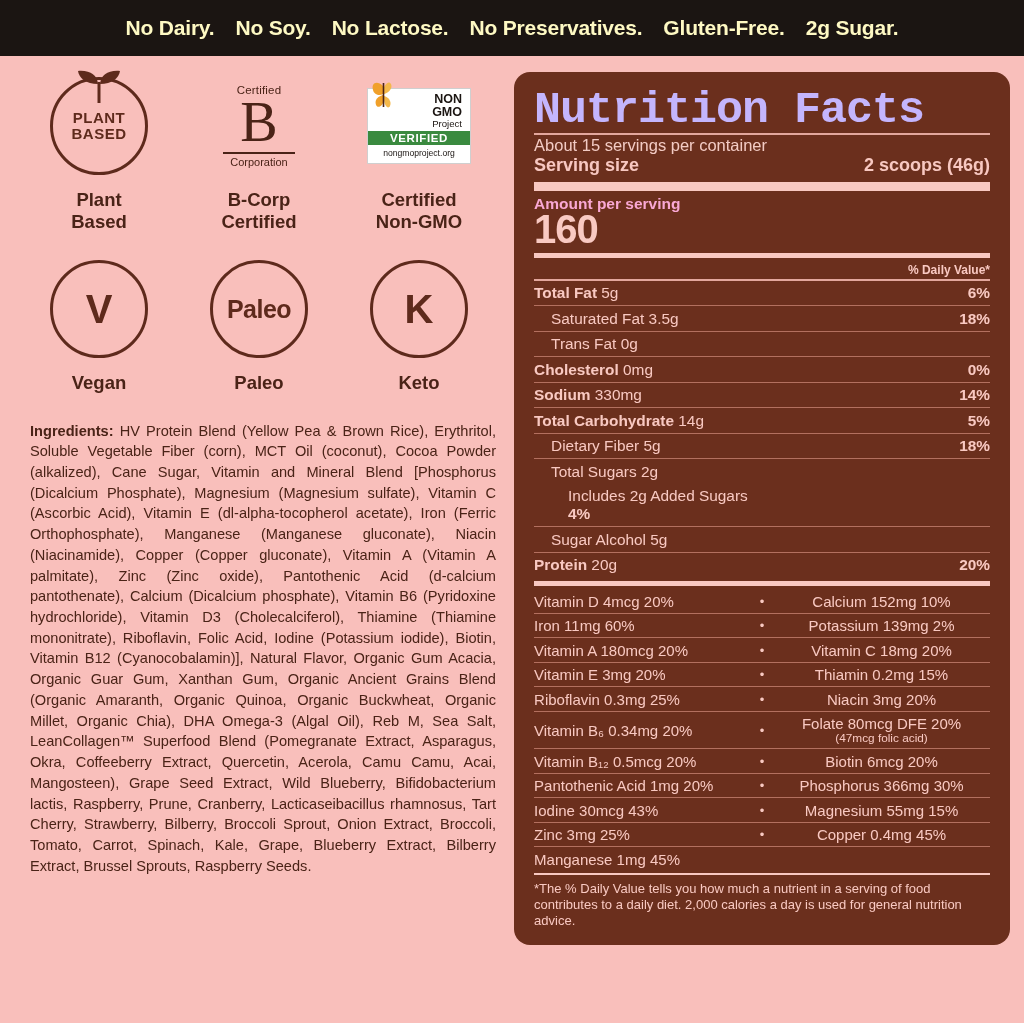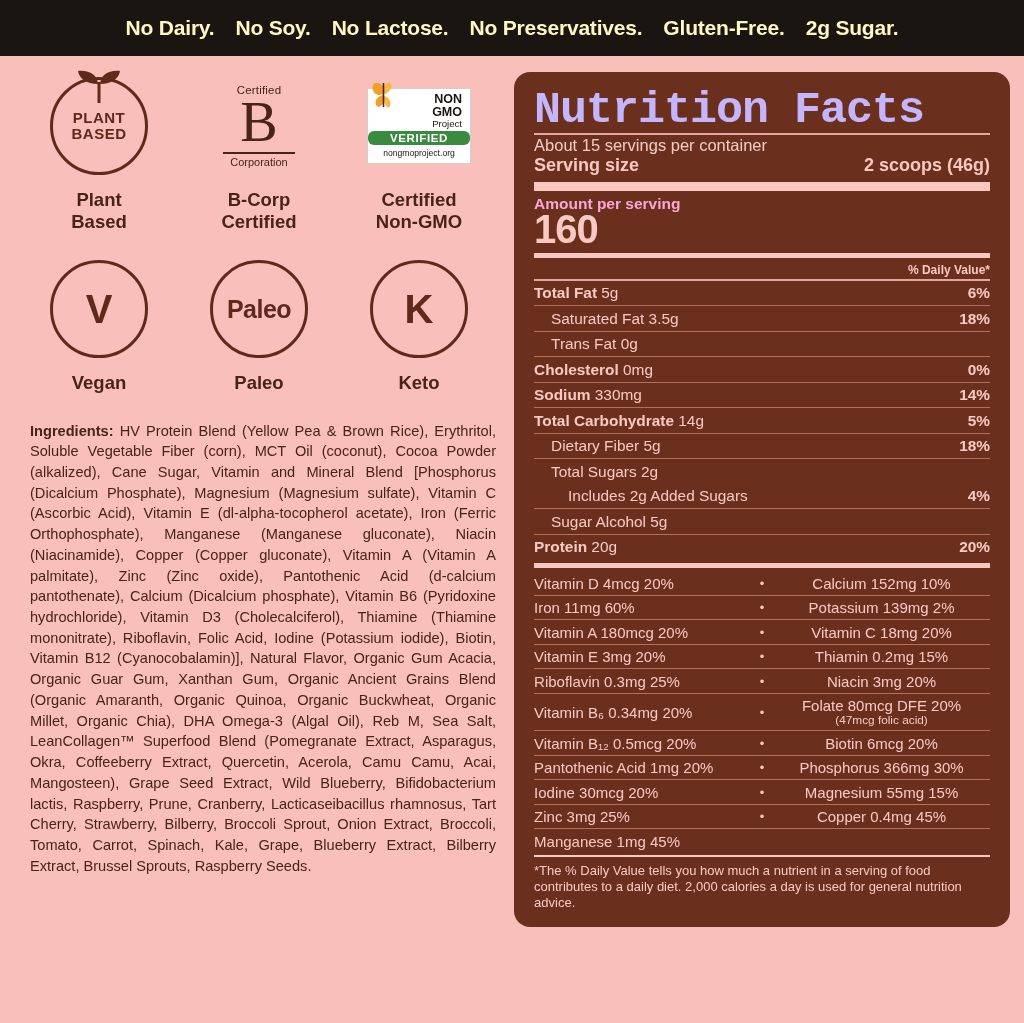--- a/index.html
+++ b/index.html
@@ -107,21 +107,20 @@
   .nongmo .verified {
     margin-top: 3px;
     background: #3a8a3f;
     color: #fff;
     font-size: 11.5px;
     font-weight: bold;
     letter-spacing: .6px;
     width: 100%;
     text-align: center;
     padding: 1px 0;
-    border-radius: 6px;
   }
   .nongmo .url { font-size: 8.6px; color: #1b1512; margin-top: 3px; }
   .butterfly { position: absolute; left: 6px; top: 8px; }
 
   .badge-row.second { margin-top: 22px; }
 
   
   .ingredients {
     margin-top: 26px;
     font-size: 14.6px;
@@ -164,21 +163,21 @@
 
   .dv-head { text-align: right; font-size: 12px; font-weight: bold; padding: 2px 0 2px; }
 
   .row {
     display: flex; justify-content: space-between; align-items: baseline;
     font-size: 15.4px; padding: 3.5px 0 3px;
   }
   .row .name b { font-weight: bold; }
   .row .pct { font-weight: bold; }
   .indent1 { padding-left: 17px; }
-  .indent2 { padding-left: 34px; }
+  .indent2 { padding-left: 34px; flex-direction: column; }
 
   .vit-grid { font-size: 15px; }
   .vit-row { display: flex; align-items: center; padding: 3.5px 0 3px; }
   .vit-row .c1 { flex: 1 1 0; }
   .vit-row .dot { width: 22px; text-align: center; font-size: 13px; }
   .vit-row .c2 { flex: 1 1 0; text-align: center; }
   .sub { font-size: 11.8px; display: block; line-height: 1.1; }
 
   .footnote {
     font-size: 13px;
@@ -445,21 +444,21 @@
           <div class="rule-hair"></div>
 
           <div class="vit-row">
             <span class="c1">Pantothenic Acid 1mg 20%</span>
             <span class="dot">•</span>
             <span class="c2">Phosphorus 366mg 30%</span>
           </div>
           <div class="rule-hair"></div>
 
           <div class="vit-row">
-            <span class="c1">Iodine 30mcg 20%</span>
+            <span class="c1">Iodine 30mcg 43%</span>
             <span class="dot">•</span>
             <span class="c2">Magnesium 55mg 15%</span>
           </div>
           <div class="rule-hair"></div>
 
           <div class="vit-row">
             <span class="c1">Zinc 3mg 25%</span>
             <span class="dot">•</span>
             <span class="c2">Copper 0.4mg 45%</span>
           </div>

